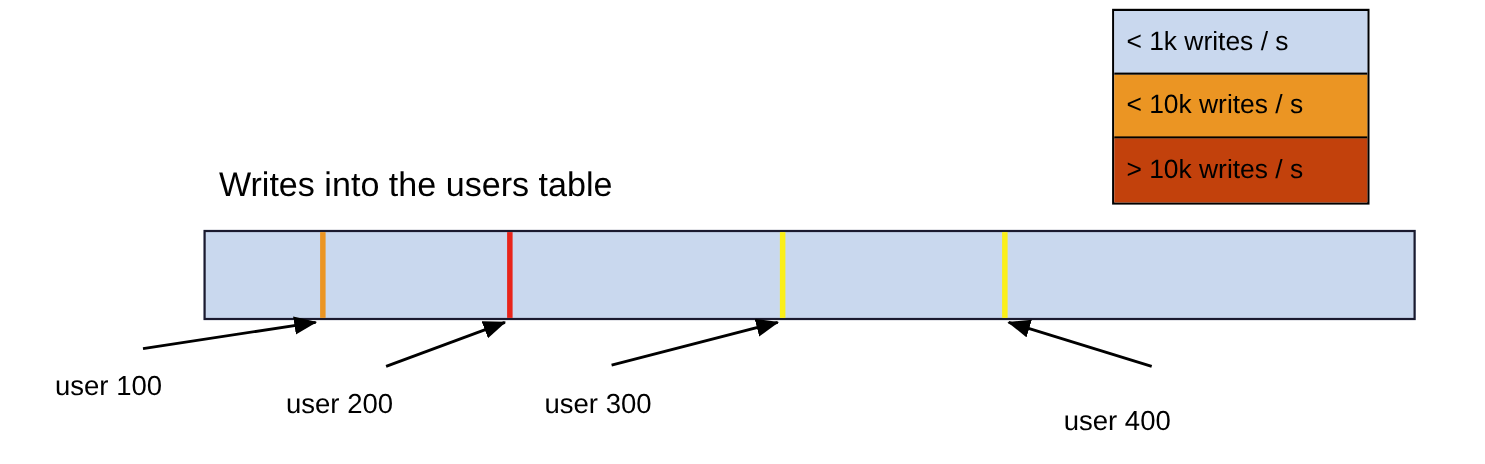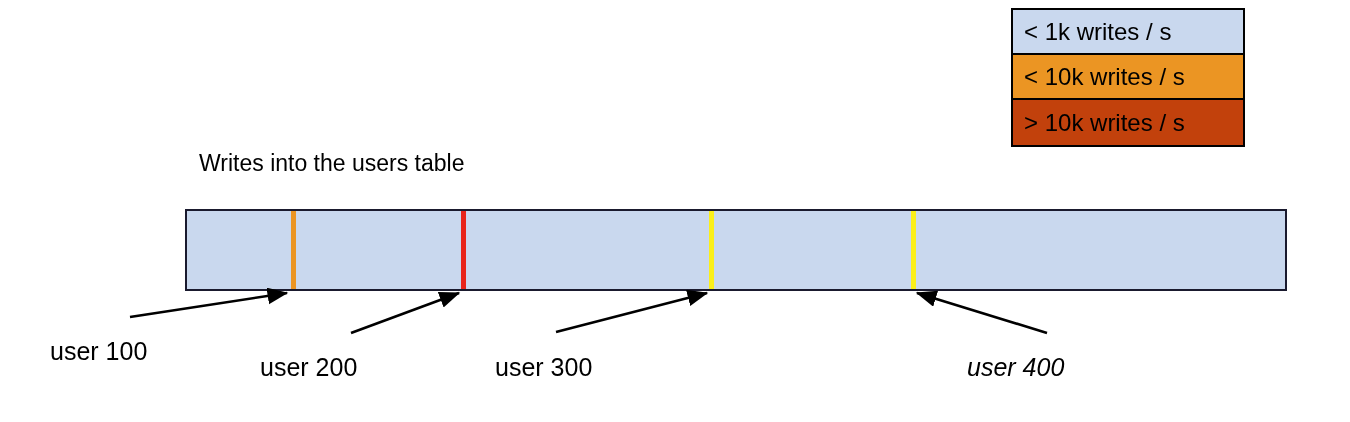--- a/index.html
+++ b/index.html
@@ -24,21 +24,21 @@
     position: absolute;
     left: 1011px;
     top: 8px;
     width: 234px;
     border: 2px solid #000000;
     box-sizing: border-box;
     background: #ffffff;
   }
   .legend-row {
     position: relative;
-    height: 45px;
+    height: 58px;
     box-sizing: border-box;
     border-bottom: 2px solid #000000;
     display: flex;
     align-items: center;
     padding-left: 11px;
     text-align: center;
   }
   .legend-row:last-child {
     border-bottom: none;
   }
@@ -48,21 +48,21 @@
     line-height: 1;
     white-space: nowrap;
     letter-spacing: 0px;
   }
 
   
   .chart-title {
     position: absolute;
     left: 199px;
     top: 150px;
-    font-size: 23px;
+    font-size: 31px;
     color: #000000;
     white-space: nowrap;
   }
 
   
   .bar {
     position: absolute;
     left: 185px;
     top: 209px;
     width: 1102px;
@@ -128,15 +128,15 @@
     </defs>
     <line x1="130" y1="317" x2="287" y2="293" stroke="#000000" stroke-width="2.6" marker-end="url(#ah)"></line>
     <line x1="351" y1="333" x2="459" y2="293" stroke="#000000" stroke-width="2.6" marker-end="url(#ah)"></line>
     <line x1="556" y1="332" x2="707" y2="293" stroke="#000000" stroke-width="2.6" marker-end="url(#ah)"></line>
     <line x1="1047" y1="333" x2="917" y2="293" stroke="#000000" stroke-width="2.6" marker-end="url(#ah)"></line>
   </svg>
 
   <div class="callout" style="left:50px; top:337px;">user 100</div>
   <div class="callout" style="left:260px; top:353px;">user 200</div>
   <div class="callout" style="left:495px; top:353px;">user 300</div>
-  <div class="callout" style="left:967px; top:353px;font-style:italic;">user 400</div>
+  <div class="callout" style="left:967px; top:369px;">user 400</div>
 
 </div>
 
 </body></html>

